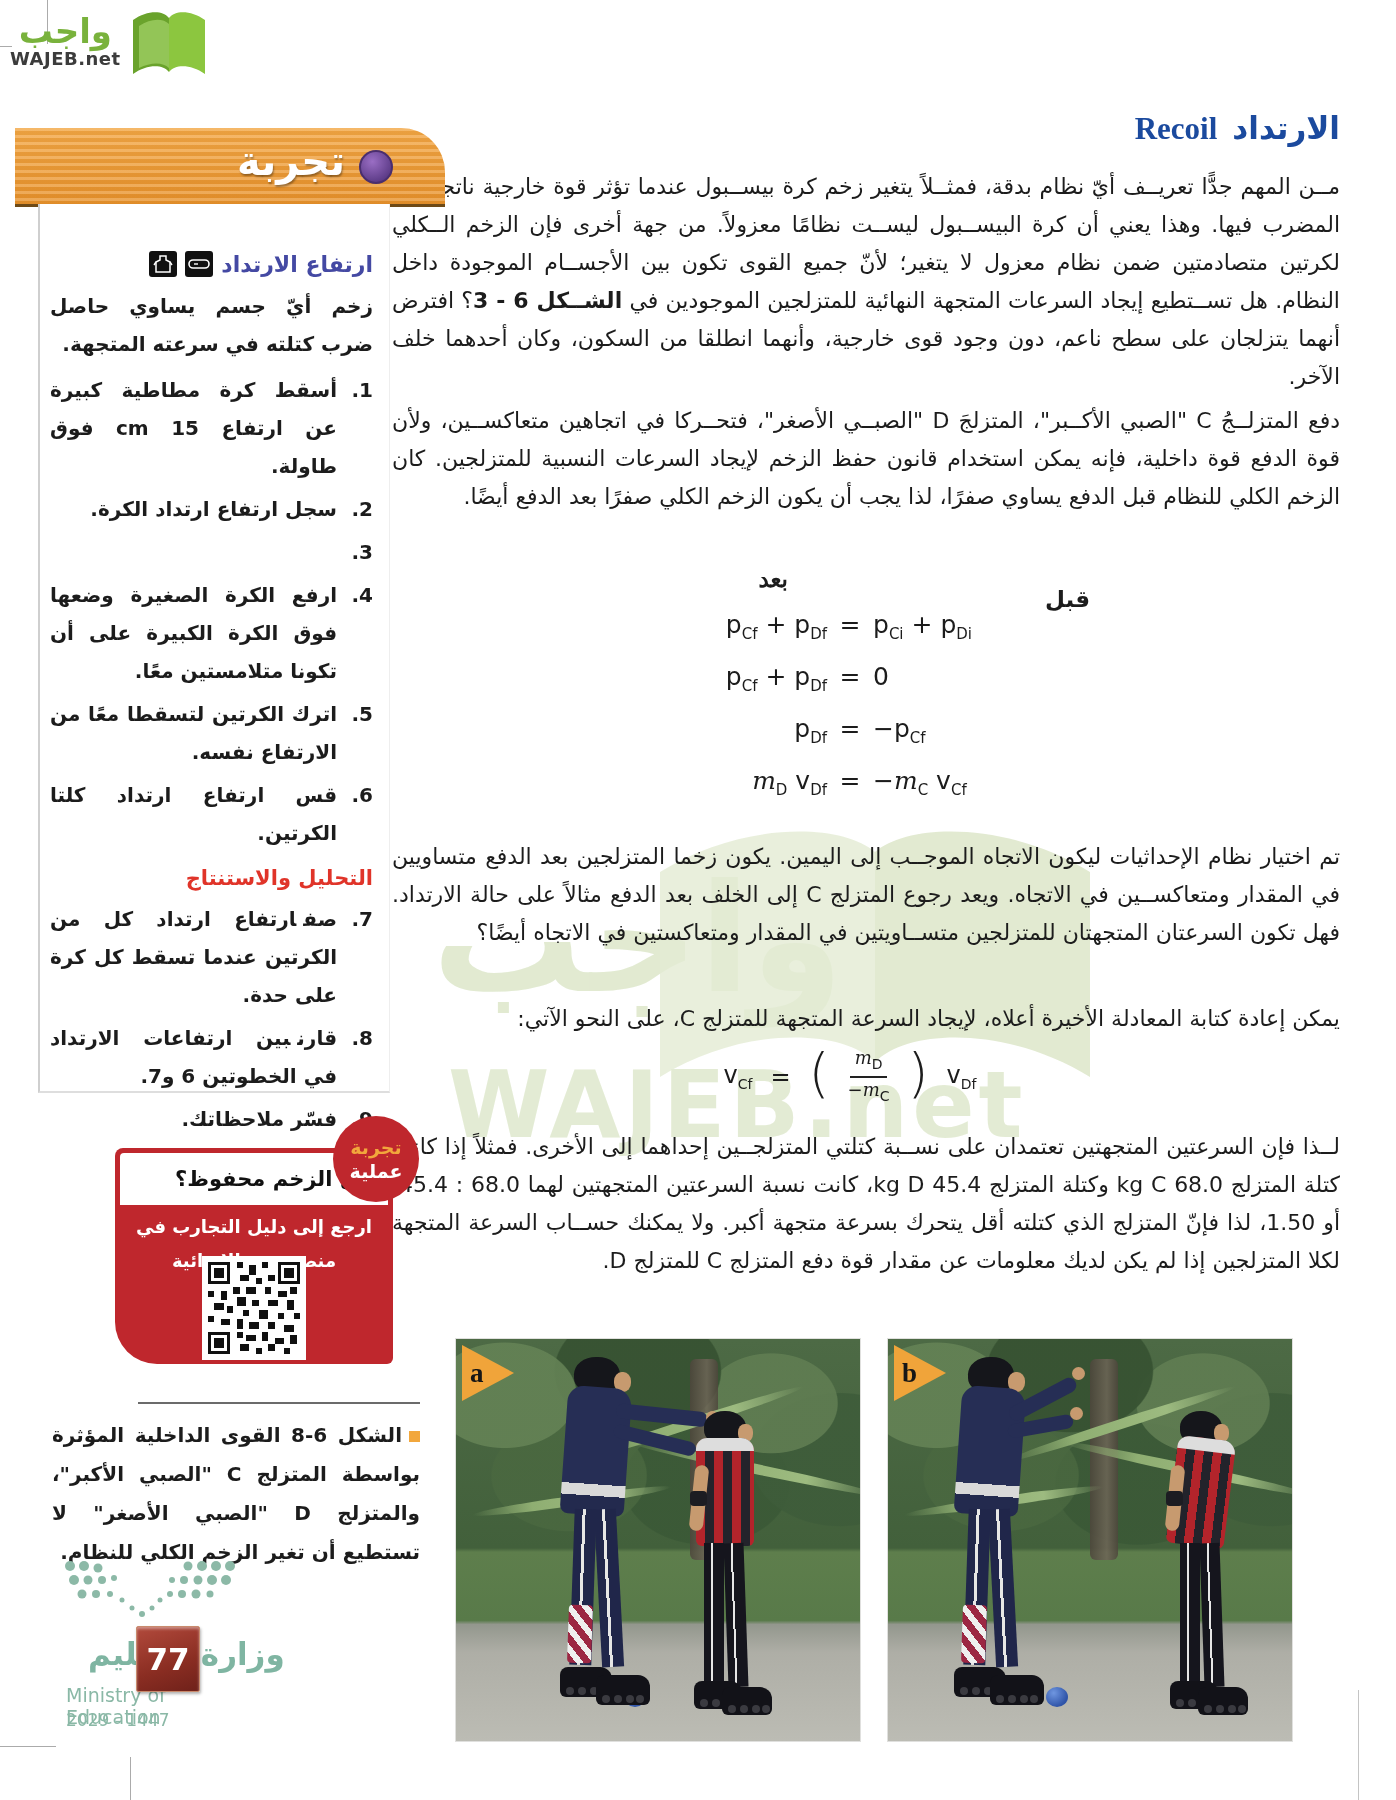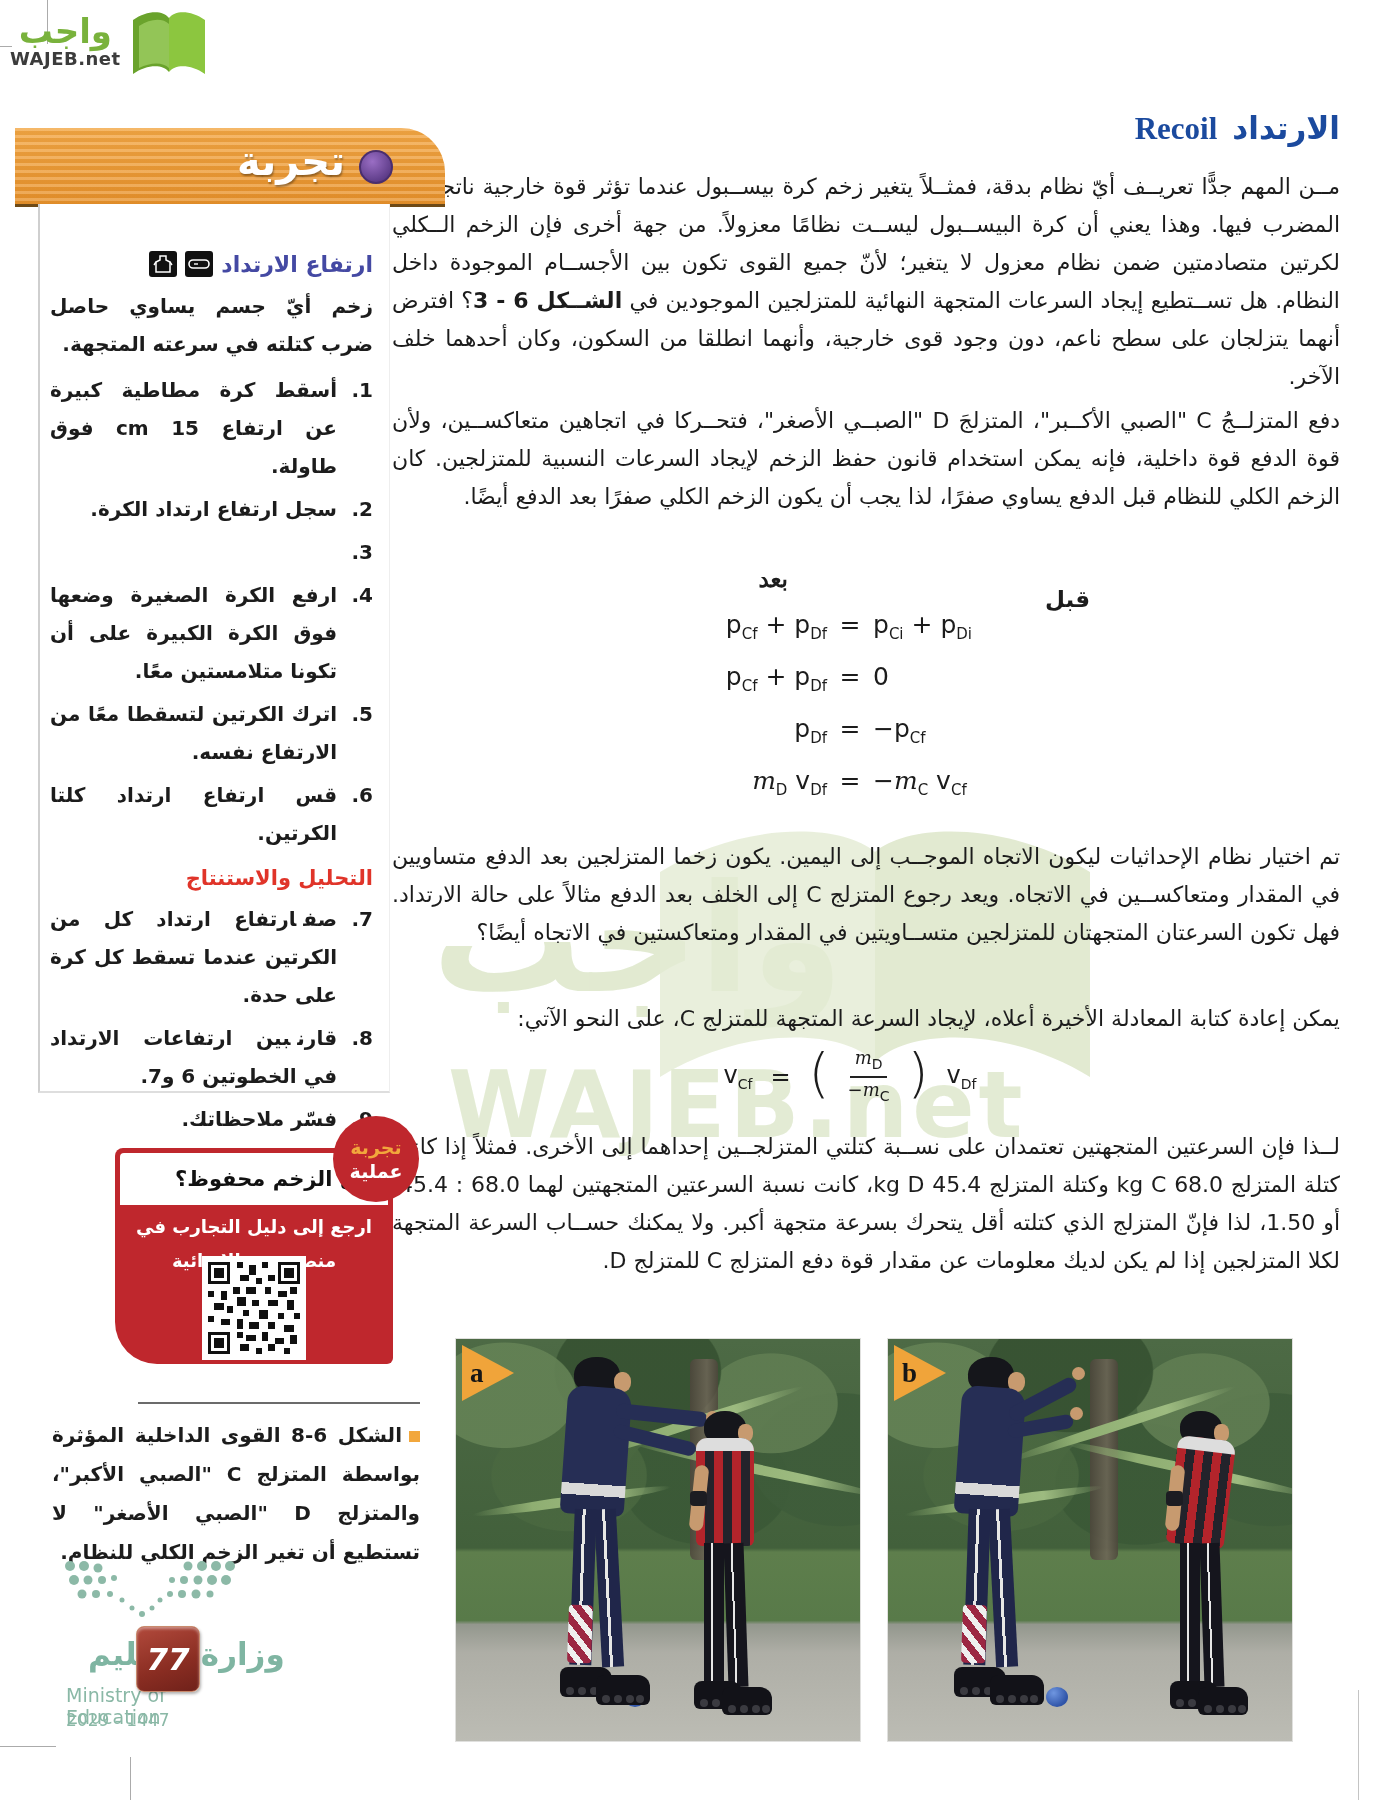--- a/index.html
+++ b/index.html
@@ -57,23 +57,23 @@
   #fig-caption .rule{width:282px;height:2px;background:#6b6b6b;margin-bottom:12px;}
   #fig-caption .cap{font-size:20px;line-height:39px;font-weight:bold;text-align:justify;}
   #fig-caption .bullet{display:inline-block;width:11px;height:11px;background:#f2a73c;margin-left:7px;}
   #fig-caption .lbl{font-weight:bold;}
   
   #moe{position:absolute;left:60px;top:1556px;z-index:3;}
   #moe .ar{position:absolute;left:28px;top:80px;font-size:31px;font-weight:bold;color:#7fb5a2;width:200px;}
   #moe .en{position:absolute;left:6px;top:128px;font-size:19px;color:#8ab8a6;}
   #moe .yr{position:absolute;left:6px;top:154px;font-size:17px;color:#8ab8a6;}
   #page-badge{position:absolute;left:136px;top:1626px;width:62px;height:64px;z-index:5;
-    background:linear-gradient(160deg,#b24a3c,#8a2d22 60%,#6f211a);border-radius:8px;
+    background:linear-gradient(160deg,#b24a3c,#8a2d22 60%,#6f211a);border-radius:2px;
     border:1px solid #c98b6d;box-shadow:inset 0 2px 3px rgba(255,255,255,.4),1px 2px 3px rgba(0,0,0,.3);
-    display:flex;align-items:center;justify-content:center;color:#fff;font-weight:bold;font-size:31px;font-style:italic;}
+    display:flex;align-items:center;justify-content:center;color:#fff;font-weight:bold;font-size:31px;}
   
   .main-block{position:absolute;left:392px;width:948px;direction:rtl;text-align:justify;
     font-size:22px;line-height:38px;z-index:2;}
   #heading{position:absolute;left:392px;top:110px;width:948px;direction:rtl;text-align:right;z-index:2;}
   #heading .ar{font-size:31px;font-weight:bold;color:#1b4a9e;}
   #heading .en{font-size:31px;font-weight:bold;color:#1b4a9e;font-family:"Liberation Serif",serif;margin-right:10px;}
   .figref{font-weight:bold;}
   
   #eq-block{position:absolute;left:610px;top:566px;width:480px;z-index:2;}
   .eq-row{display:flex;align-items:baseline;height:52px;font-size:25px;font-family:"DejaVu Sans",sans-serif;}

